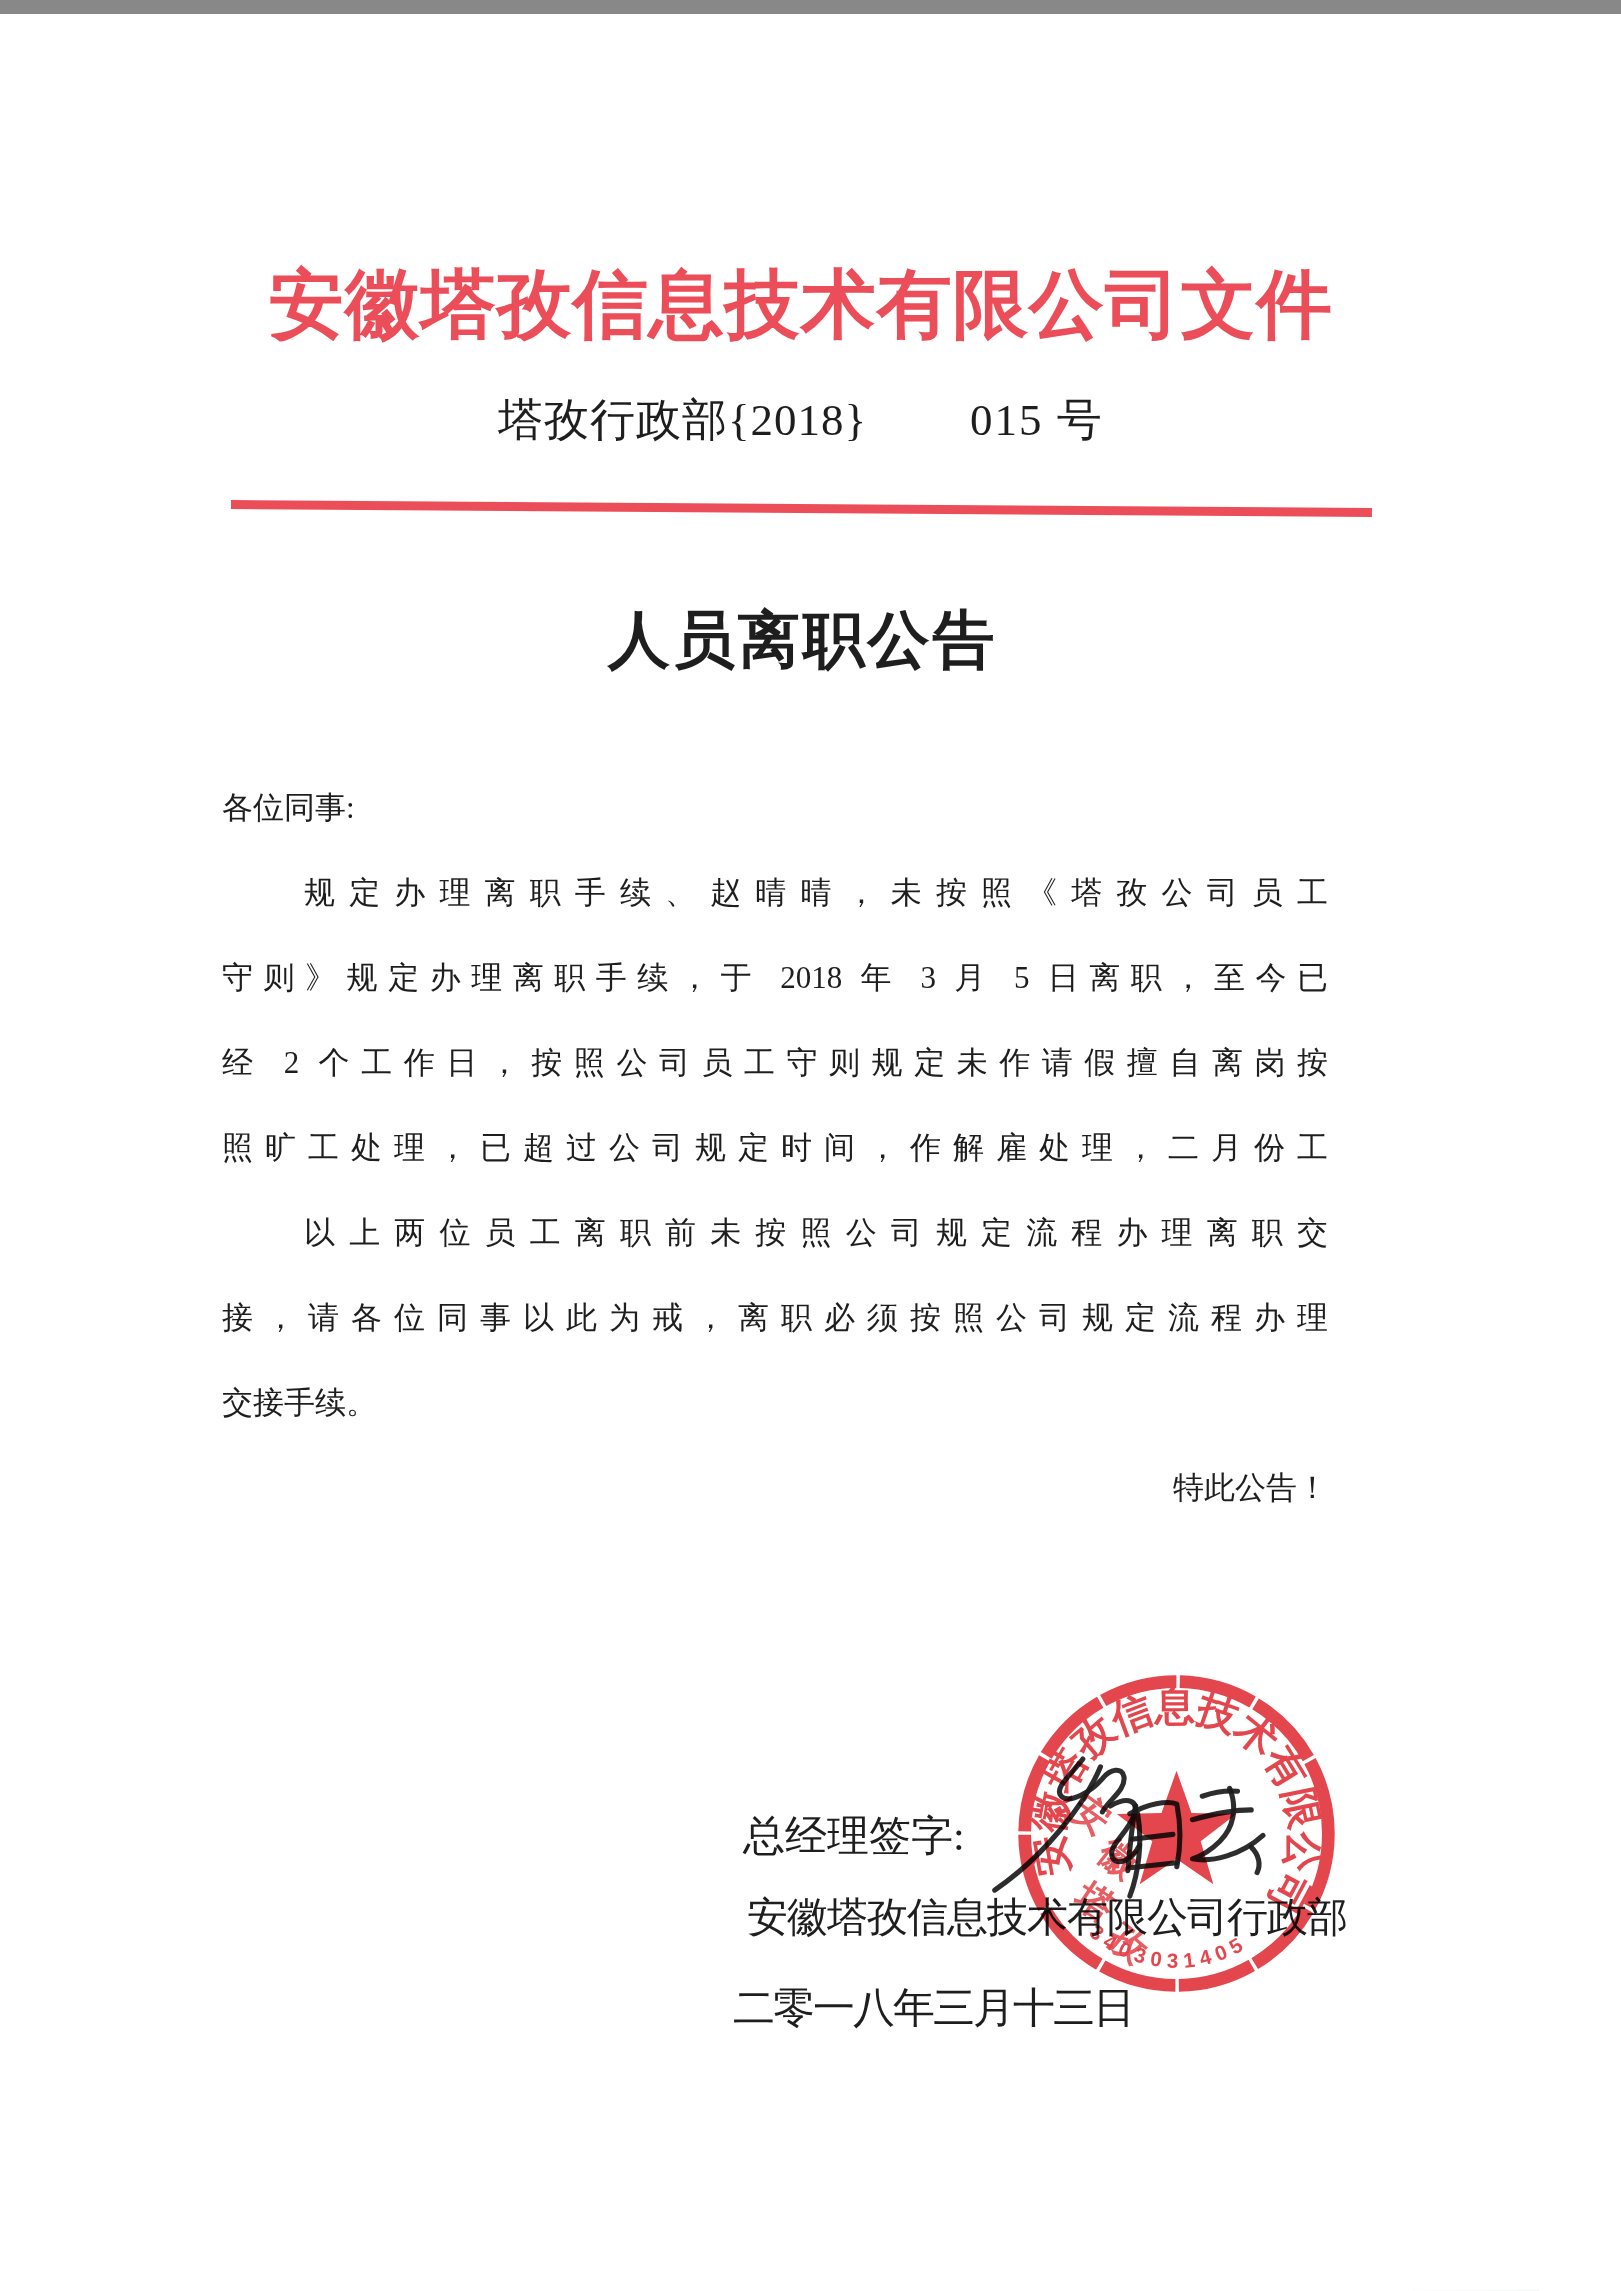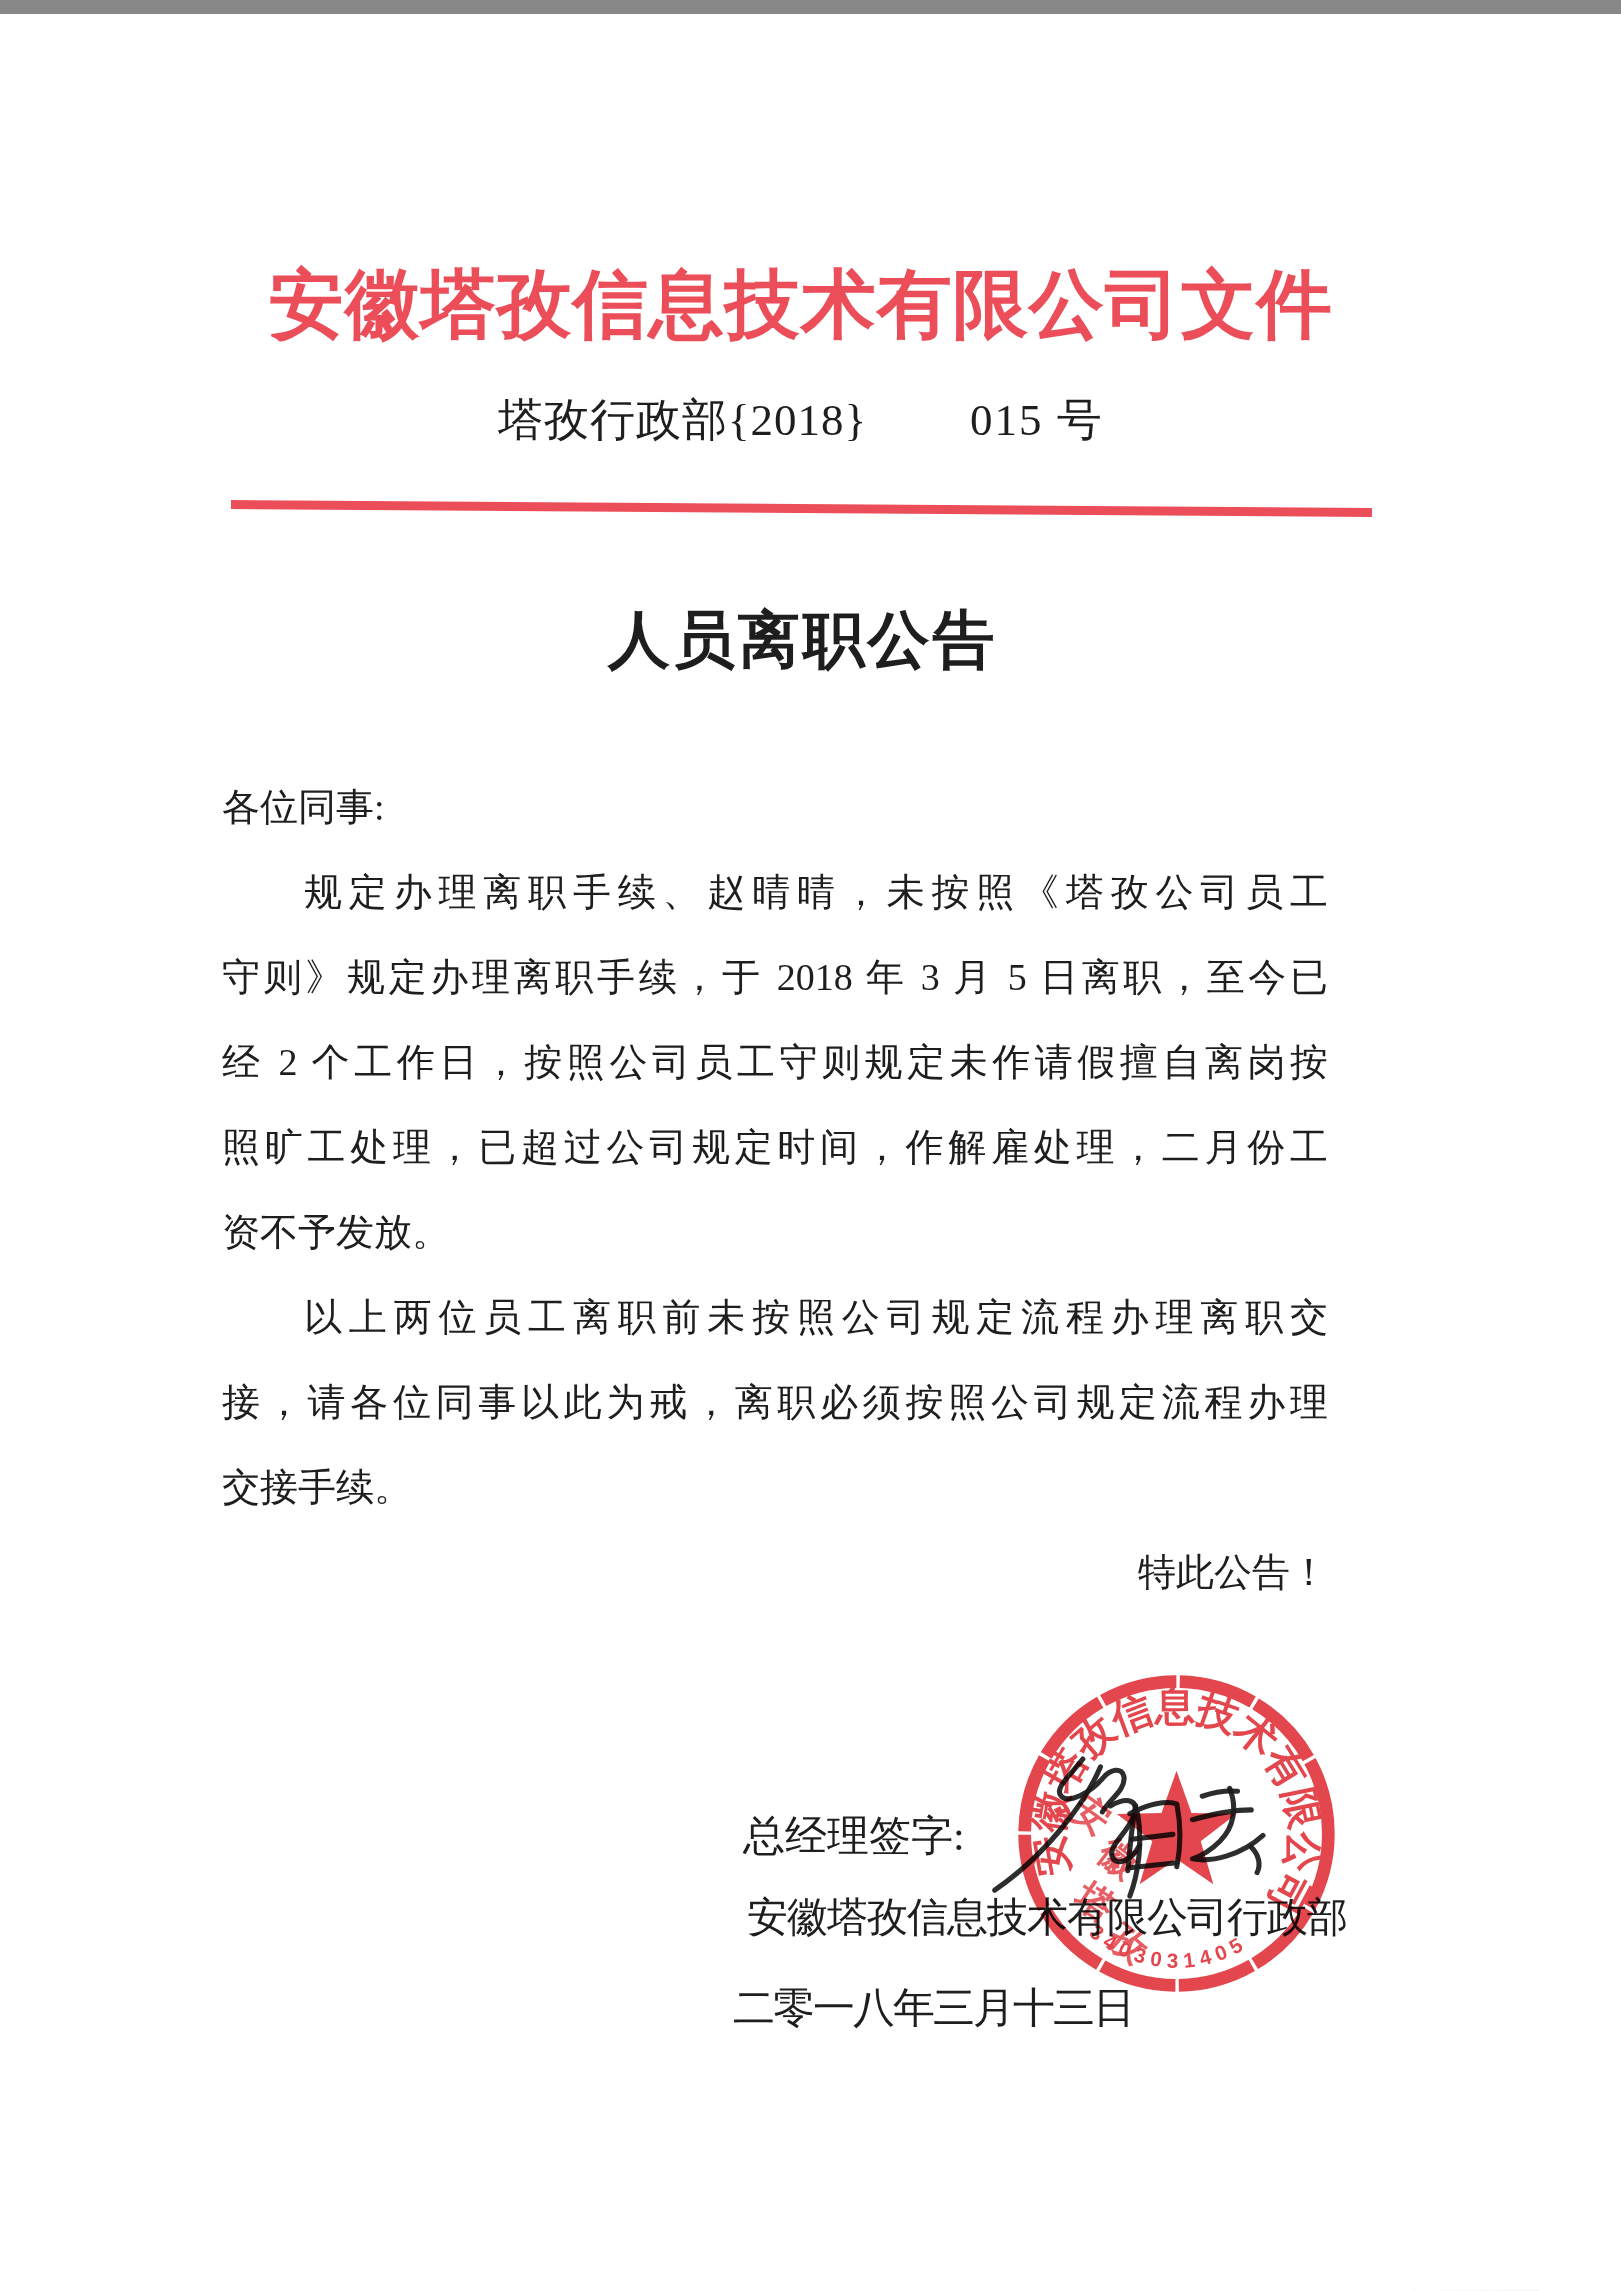--- a/index.html
+++ b/index.html
@@ -46,21 +46,21 @@
     font-size:62px;font-weight:bold;
     letter-spacing:2.9px;
     transform:translateX(-7.8px);
     white-space:nowrap;
   }
   .body-block{
     position:absolute;left:222px;top:751px;width:1106px;
   }
   .body-line{
     height:85px;line-height:85px;
-    font-size:38px;
+    font-size:31px;
     white-space:pre-wrap;
   }
   .body-line.fill{
     text-align:justify;
     text-align-last:justify;
   }
   .body-line.indent{
     text-indent:82px;
     text-align:right;
   }
@@ -131,21 +131,20 @@
   <div class="red-rule"></div>
 
   <div class="notice-title">人员离职公告</div>
 
   <div class="body-block" id="body-block">
       <div class="body-line">各位同事:</div>
       <div class="body-line fill indent">规定办理离职手续、赵晴晴，未按照《塔孜公司员工</div>
       <div class="body-line fill">守则》规定办理离职手续，于 2018 年 3 月 5 日离职，至今已</div>
       <div class="body-line fill">经 2 个工作日，按照公司员工守则规定未作请假擅自离岗按</div>
       <div class="body-line fill">照旷工处理，已超过公司规定时间，作解雇处理，二月份工</div>
-      <div class="body-line">资不予发放。</div>
       <div class="body-line fill indent">以上两位员工离职前未按照公司规定流程办理离职交</div>
       <div class="body-line fill">接，请各位同事以此为戒，离职必须按照公司规定流程办理</div>
       <div class="body-line">交接手续。</div>
       <div class="body-line indent">特此公告！</div>
     </div>
 
   <div class="sig-label">总经理签字:</div>
   <div class="sig-dept">安徽塔孜信息技术有限公司行政部</div>
   <div class="sig-date">二零一八年三月十三日</div>
 

